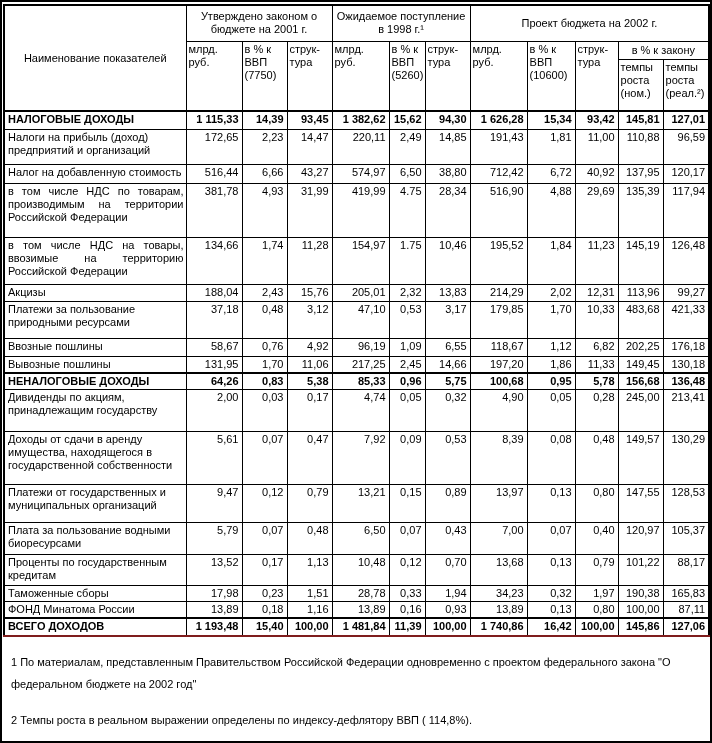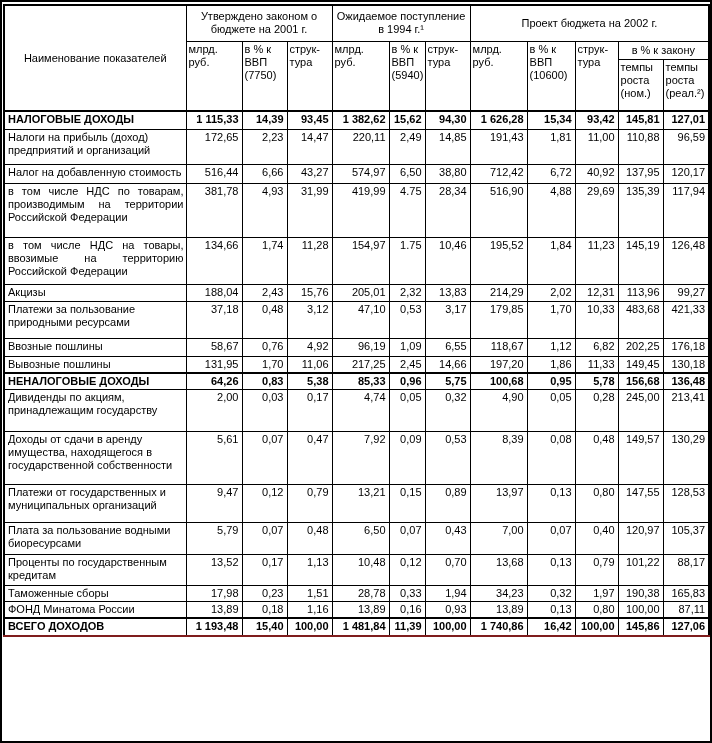--- a/index.html
+++ b/index.html
@@ -80,29 +80,29 @@
       <col style="width:57px">
         <col style="width:48px">
         <col style="width:43px">
       <col style="width:45px">
         <col style="width:46px">
     </colgroup>
     <thead>
       <tr class="h1">
         <th rowspan="3" class="name-h">Наименование показателей</th>
         <th colspan="3" class="group">Утверждено законом о бюджете на 2001 г.</th>
-        <th colspan="3" class="group">Ожидаемое поступление в 1994 г.¹</th>
+        <th colspan="3" class="group">Ожидаемое поступление в 1998 г.¹</th>
         <th colspan="5" class="group">Проект бюджета на 2002 г.</th>
       </tr>
       <tr class="h2">
         <th rowspan="2">млрд. руб.</th>
         <th rowspan="2">в % к ВВП (7750)</th>
         <th rowspan="2">струк-тура</th>
         <th rowspan="2">млрд. руб.</th>
-        <th rowspan="2">в % к ВВП (5940)</th>
+        <th rowspan="2">в % к ВВП (5260)</th>
         <th rowspan="2">струк-тура</th>
         <th rowspan="2">млрд. руб.</th>
         <th rowspan="2">в % к ВВП (10600)</th>
         <th rowspan="2">струк-тура</th>
         <th colspan="2" class="center">в % к закону</th>
       </tr>
       <tr class="h3">
         <th>темпы роста (ном.)</th>
         <th>темпы роста (реал.²)</th>
       </tr>
@@ -356,13 +356,17 @@
           <td class="num">100,00</td>
           <td class="num">1 740,86</td>
           <td class="num">16,42</td>
           <td class="num">100,00</td>
           <td class="num">145,86</td>
           <td class="num">127,06</td>
         </tr>
       </tbody>
   </table>
 
+  <div class="footnotes">
+    <p>1 По материалам, представленным  Правительством  Российской  Федерации одновременно с проектом федерального закона "О федеральном бюджете на 2002 год"</p>
+    <p>2 Темпы роста в реальном выражении определены по индексу-дефлятору ВВП ( 114,8%).</p>
+  </div>
 </div>
 
 </body></html>

